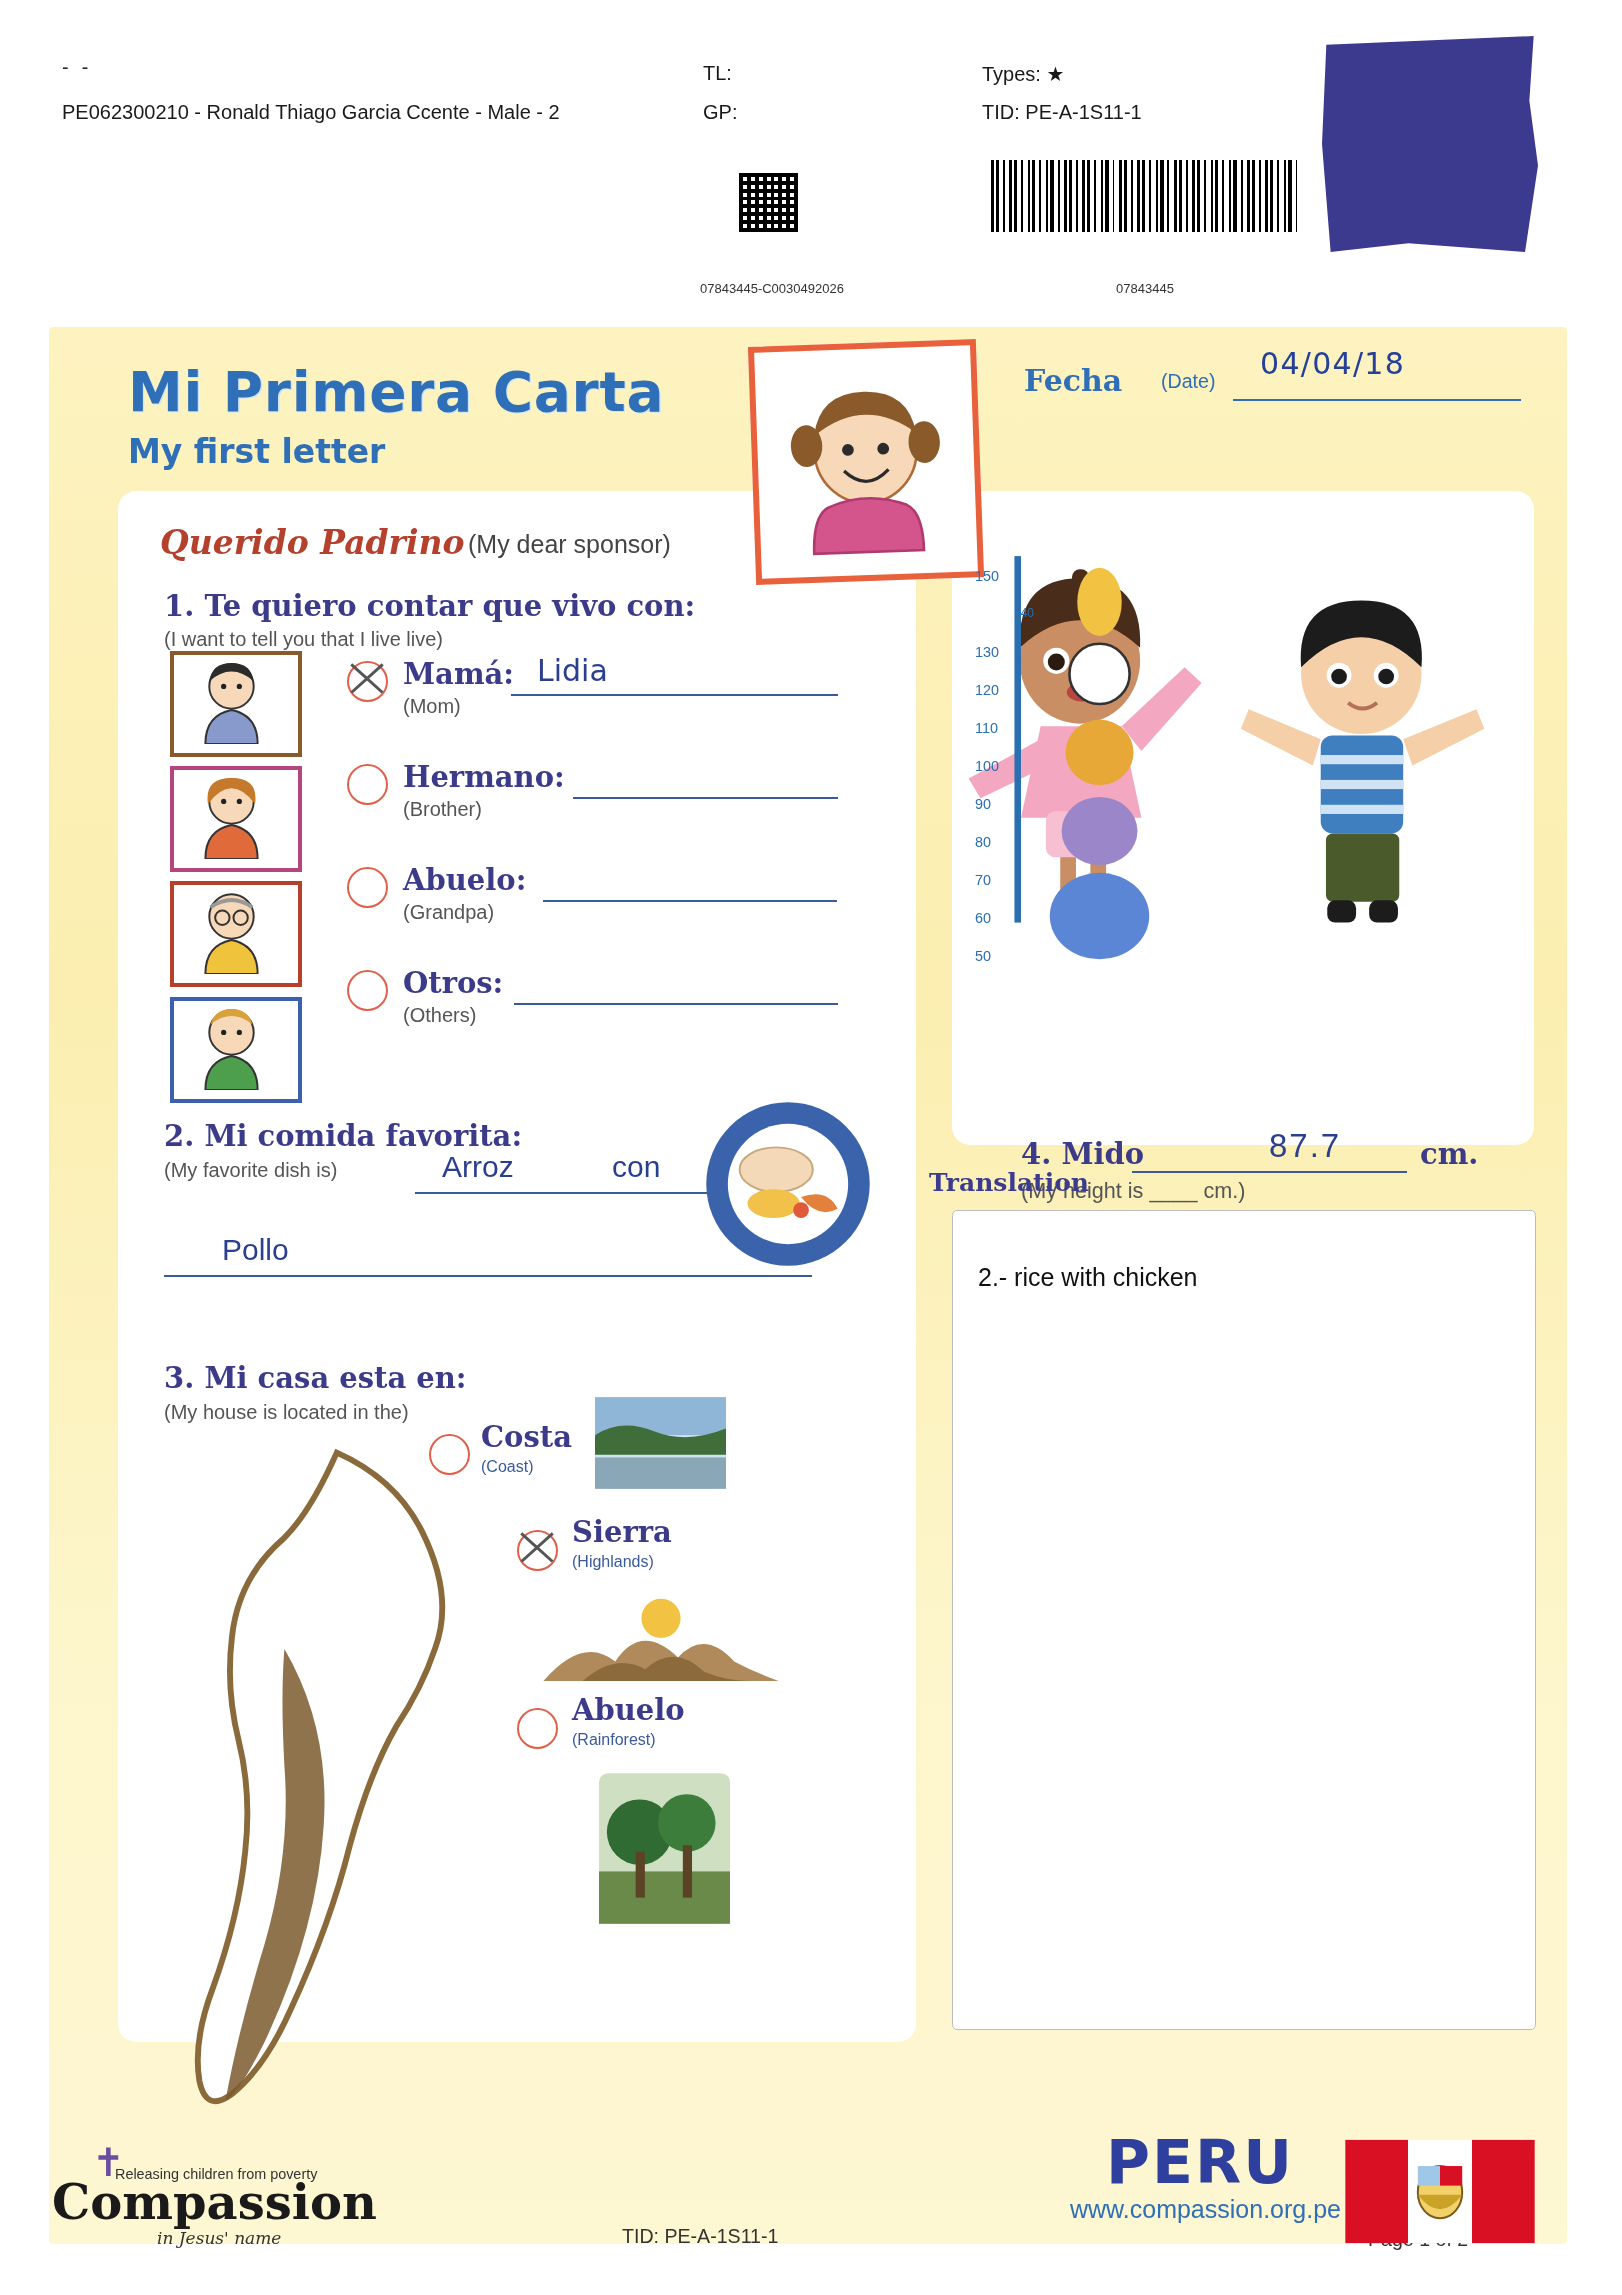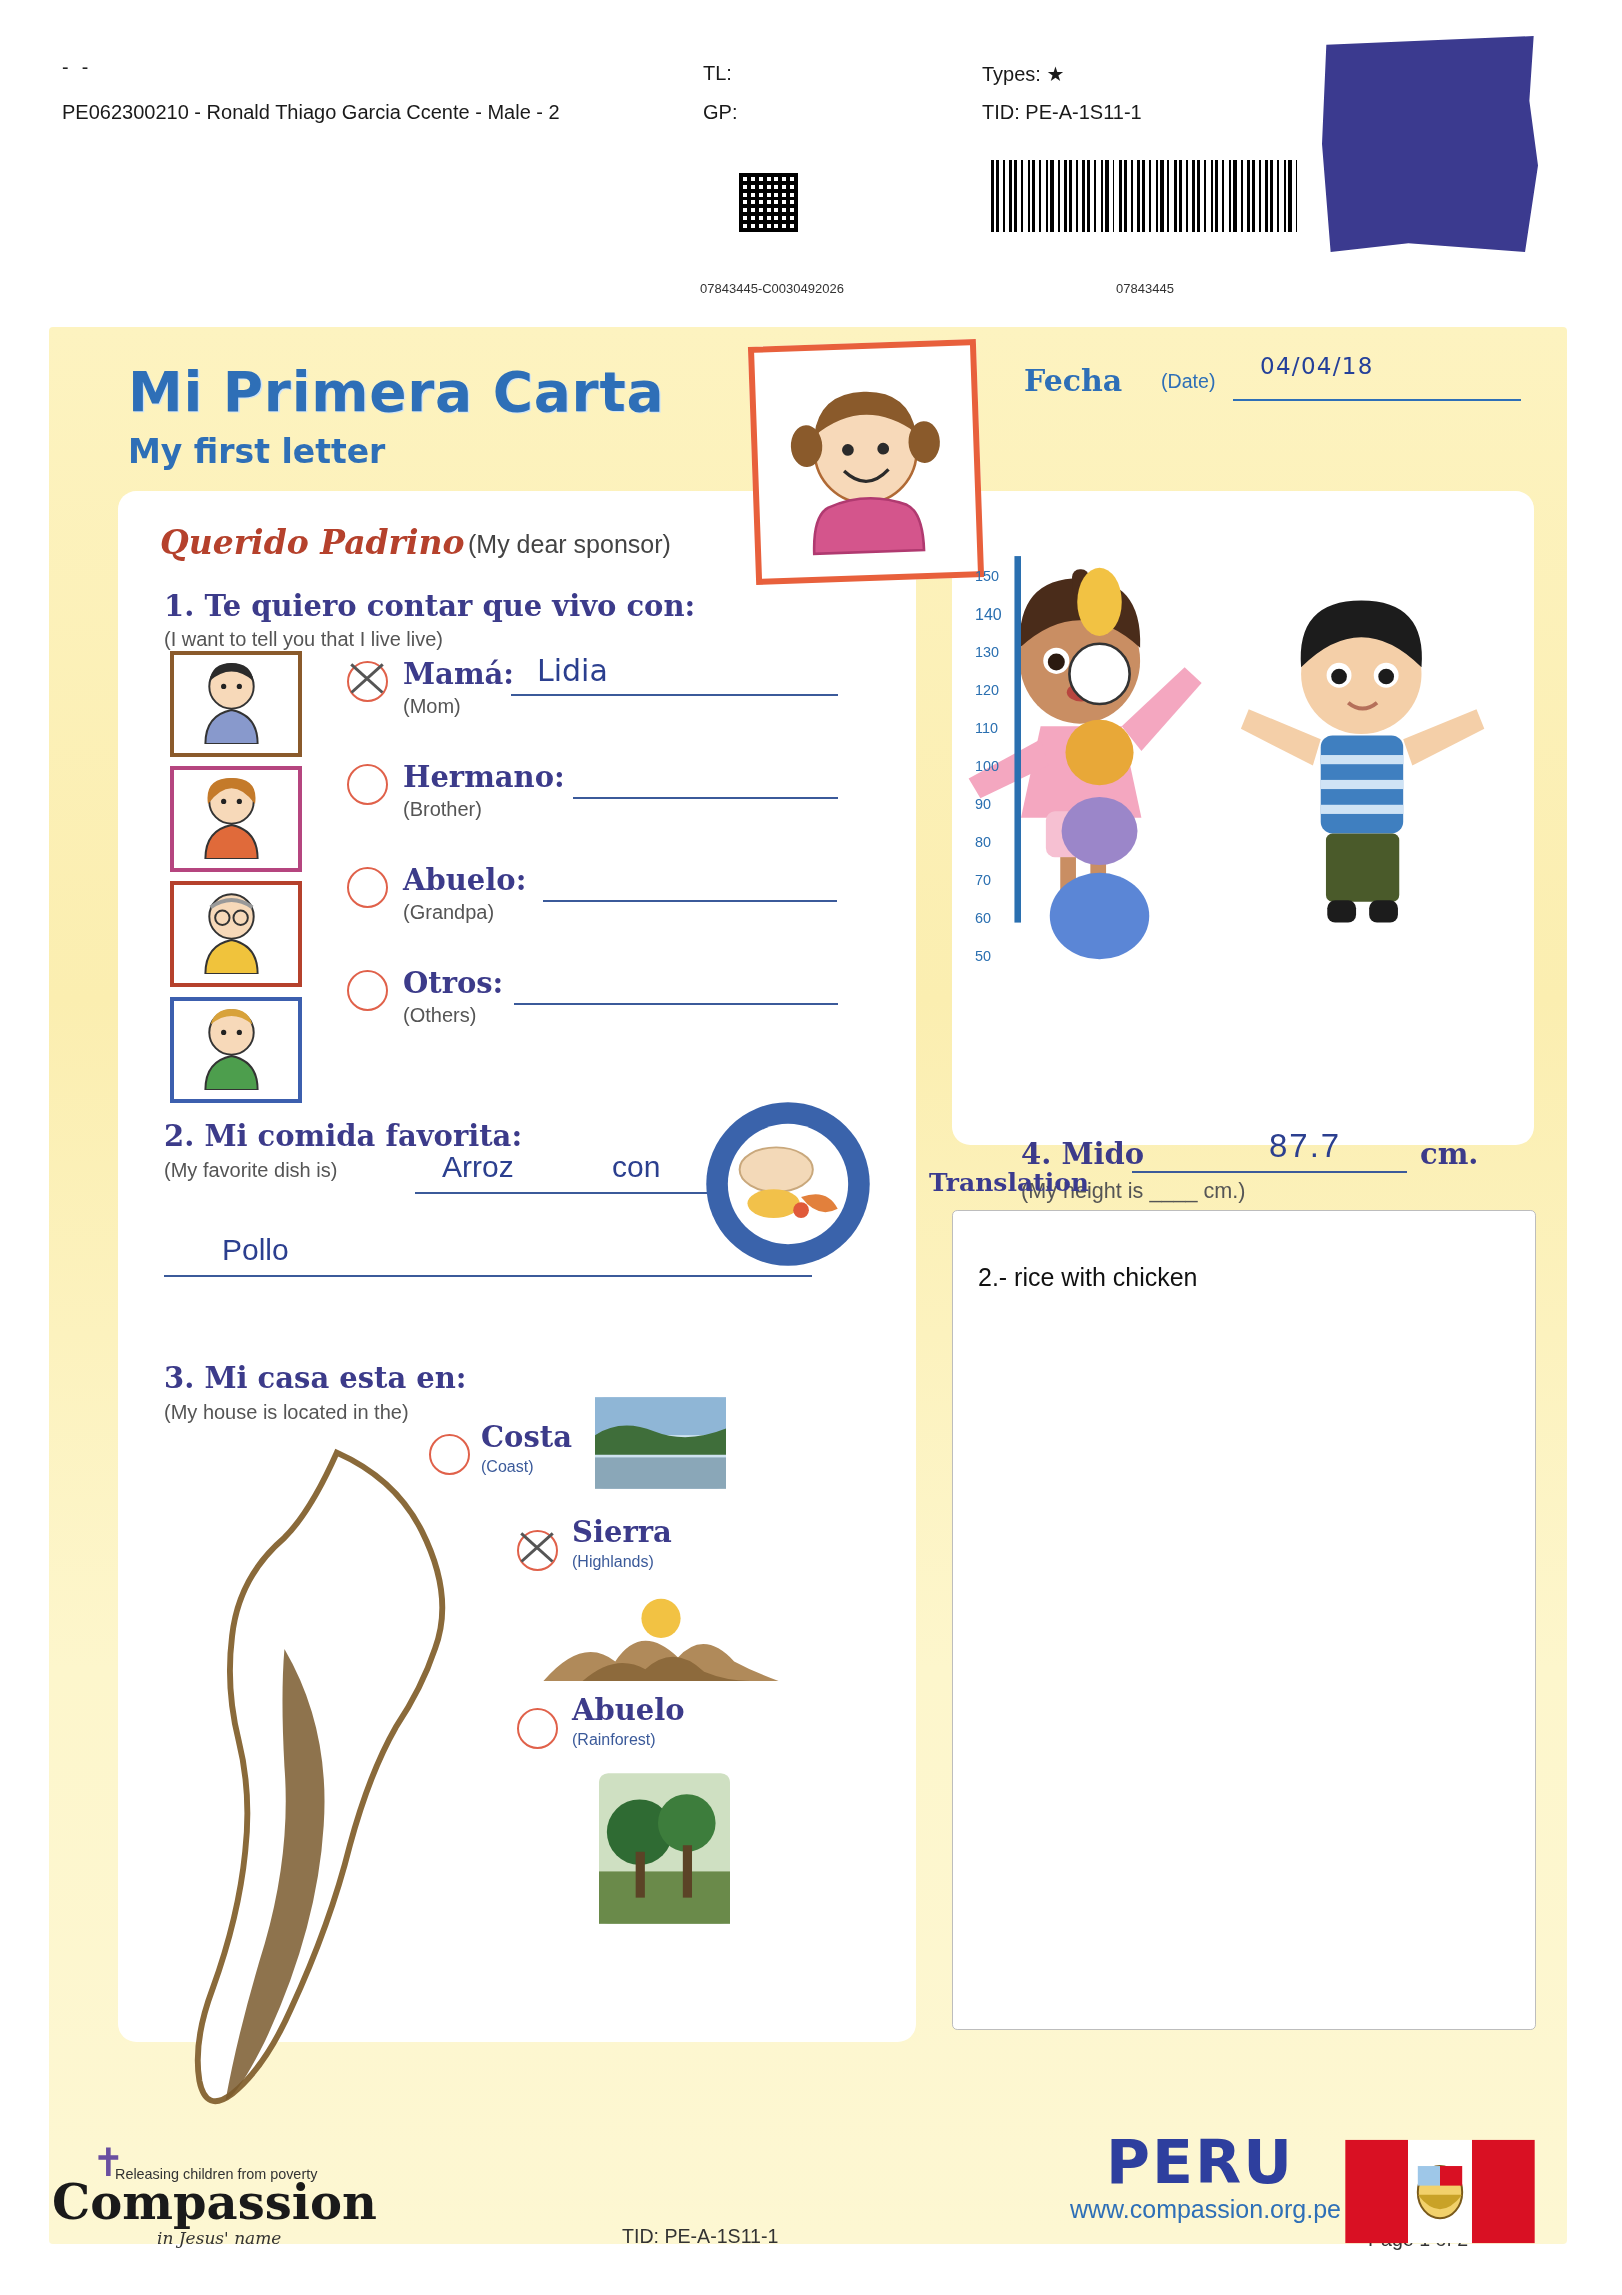--- a/index.html
+++ b/index.html
@@ -67,21 +67,21 @@
 
   .photo-frame {
     position:absolute; left:703px; top:16.4px; width:216px; height:226px;
     border:6.5px solid #e8603c; background:#ffffff; transform:rotate(-2deg);
   }
   .pf-girl { position:absolute; left:50%; top:52%; transform:translate(-50%,-50%); }
 
   .fecha-label { position:absolute; left:975px; top:36px; font-size:30px; font-weight:bold; color:#2e6fb7; font-family:"DejaVu Serif", serif; }
   .fecha-en { position:absolute; left:1112px; top:43px; font-size:19.6px; color:#2e6fb7; }
   .fecha-line { position:absolute; left:1184px; top:72px; width:288px; border-bottom:2px solid #2e6fb7; }
-  .fecha-val { position:absolute; left:1211px; top:26px; font-size:23px; color:#24409a; font-family:"DejaVu Sans", sans-serif; letter-spacing:1.3px; }
+  .fecha-val { position:absolute; left:1211px; top:19px; font-size:30px; color:#24409a; font-family:"DejaVu Sans", sans-serif; letter-spacing:1.3px; }
 
   .querido { position:absolute; left:111px; top:196px; font-size:33px; font-style:italic; font-weight:bold; color:#b5412c; font-family:"DejaVu Serif", serif; }
   .querido-en { position:absolute; left:419px; top:203px; font-size:25px; color:#444; }
 
   .q1 { position:absolute; left:115px; top:262px; font-size:29px; font-weight:bold; color:#3c3b8a; font-family:"DejaVu Serif", serif; }
   .q1-en { position:absolute; left:115px; top:301px; font-size:20px; color:#555; }
 
   .fam-list { position:absolute; left:298px; top:330px; width:497px; }
   .fam-row { position:relative; height:103px; }
   .fam-circle { position:absolute; left:0; top:3.9px; width:37px; height:37px; border:2.6px solid #e0614a; border-radius:50%; }
@@ -385,21 +385,21 @@
         <ellipse cx="210" cy="90" rx="34" ry="52" fill="#f2c243"></ellipse>
         <ellipse cx="210" cy="200" rx="46" ry="46" fill="#ffffff" stroke="#333" stroke-width="4"></ellipse>
         <ellipse cx="210" cy="320" rx="52" ry="50" fill="#e8a838"></ellipse>
         <ellipse cx="210" cy="440" rx="58" ry="52" fill="#9b86c9"></ellipse>
         <ellipse cx="210" cy="570" rx="76" ry="66" fill="#5b86d6"></ellipse>
       </g>
     </svg>
 
     <div style="position:absolute;left:926px;top:241px;width:59px;">
       <div style="font-size:14.4px;color:#2a6fb0;height:38px;">150</div>
-      <div style="font-size:16px;color:#2a6fb0;height:38px;">140</div>
+      <div style="font-size:12px;color:#2a6fb0;height:38px;text-align:right;">140</div>
       <div style="font-size:14.4px;color:#2a6fb0;height:38px;">130</div>
       <div style="font-size:14.4px;color:#2a6fb0;height:38px;">120</div>
       <div style="font-size:14.4px;color:#2a6fb0;height:38px;">110</div>
       <div style="font-size:14.4px;color:#2a6fb0;height:38px;">100</div>
       <div style="font-size:14.4px;color:#2a6fb0;height:38px;">90</div>
       <div style="font-size:14.4px;color:#2a6fb0;height:38px;">80</div>
       <div style="font-size:14.4px;color:#2a6fb0;height:38px;">70</div>
       <div style="font-size:14.4px;color:#2a6fb0;height:38px;">60</div>
       <div style="font-size:14.4px;color:#2a6fb0;height:38px;">50</div>
     </div>

